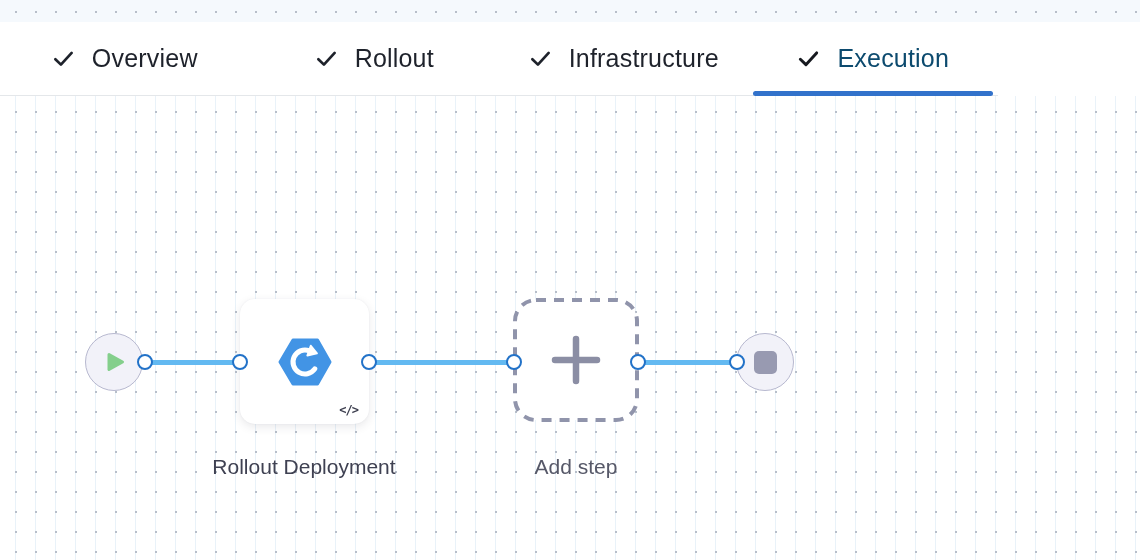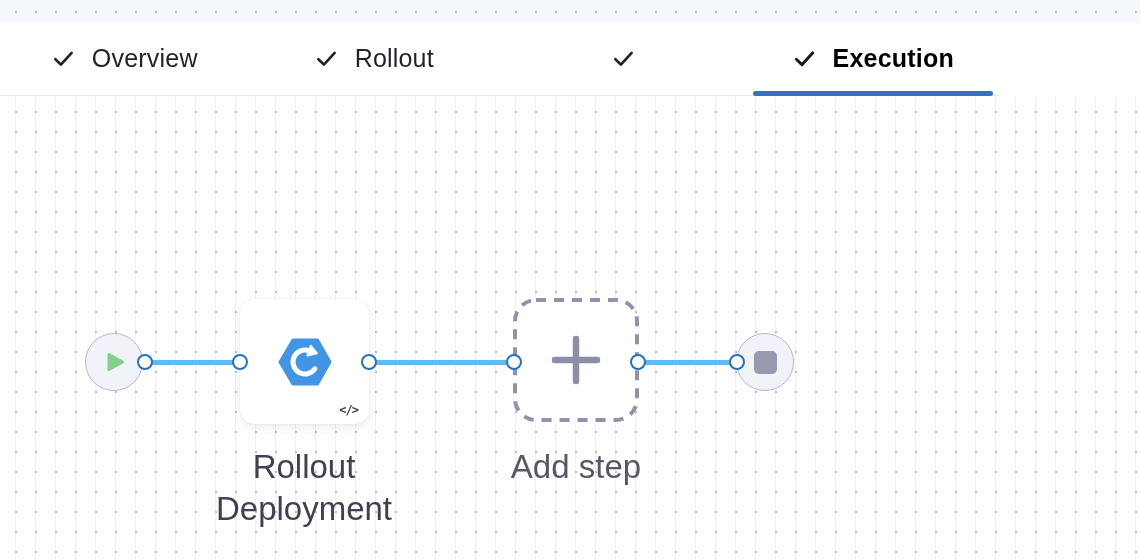--- a/index.html
+++ b/index.html
@@ -27,21 +27,21 @@
   .tab-bar{
     position:absolute;top:22px;left:0;width:998px;height:74px;
     background:#ffffff;border-bottom:1px solid #e4e7ea;
     display:flex;box-sizing:border-box;
   }
   .tab{
     flex:1;display:flex;align-items:center;justify-content:center;
     gap:17px;position:relative;cursor:pointer;
   }
   .tab-label{font-size:25px;color:#1e222b;letter-spacing:.2px;}
-  .tab.active .tab-label{font-weight:700;color:#000000;}
+  .tab.active .tab-label{font-weight:400;color:#0c4a6e;}
   .tab.active::after{
     content:"";position:absolute;bottom:-1px;left:50%;transform:translateX(-50%);
     width:240px;height:5px;background:#3272cb;border-radius:4px;
   }
   .check-icon{display:flex;align-items:center;}
   
   .canvas{position:absolute;top:96px;left:0;width:1140px;height:464px;}
   .abs{position:absolute;}
   
   .connector{height:5px;background:#63b9f1;top:264px;z-index:1;}
@@ -70,21 +70,21 @@
   }
   
   .add-step-node{
     left:513px;top:202px;width:126px;height:124px;z-index:2;cursor:pointer;
   }
   .add-step-node svg{display:block;}
   .plus-wrap{position:absolute;left:0;top:0;width:126px;height:124px;
     display:flex;align-items:center;justify-content:center;}
   
   .node-label{
-    width:220px;top:350px;text-align:center;font-size:33px;line-height:42px;
+    width:220px;top:350px;text-align:center;font-size:21px;line-height:42px;
     color:#3f4152;z-index:3;
   }
   .node-label.dim{color:#565868;}
 </style>
 </head>
 <body>
 
 <div class="canvas-strip"></div>
 
 <div class="tab-bar">
@@ -103,20 +103,21 @@
         </svg>
     </span>
     <span class="tab-label">Rollout</span>
   </div>
   <div class="tab">
     <span class="check-icon">
       <svg width="23" height="23" viewBox="0 0 24 24">
           <path d="M3.5 12.8 L9.3 18.4 L20.5 6.2" fill="none" stroke="#1e222b" stroke-width="2.8" stroke-linecap="round" stroke-linejoin="round"></path>
         </svg>
     </span>
+    <span class="tab-label">Infrastructure</span>
   </div>
   <div class="tab active">
     <span class="check-icon">
       <svg width="23" height="23" viewBox="0 0 24 24">
           <path d="M3.5 12.8 L9.3 18.4 L20.5 6.2" fill="none" stroke="#16191f" stroke-width="3.1" stroke-linecap="round" stroke-linejoin="round"></path>
         </svg>
     </span>
     <span class="tab-label">Execution</span>
   </div>
 </div>

